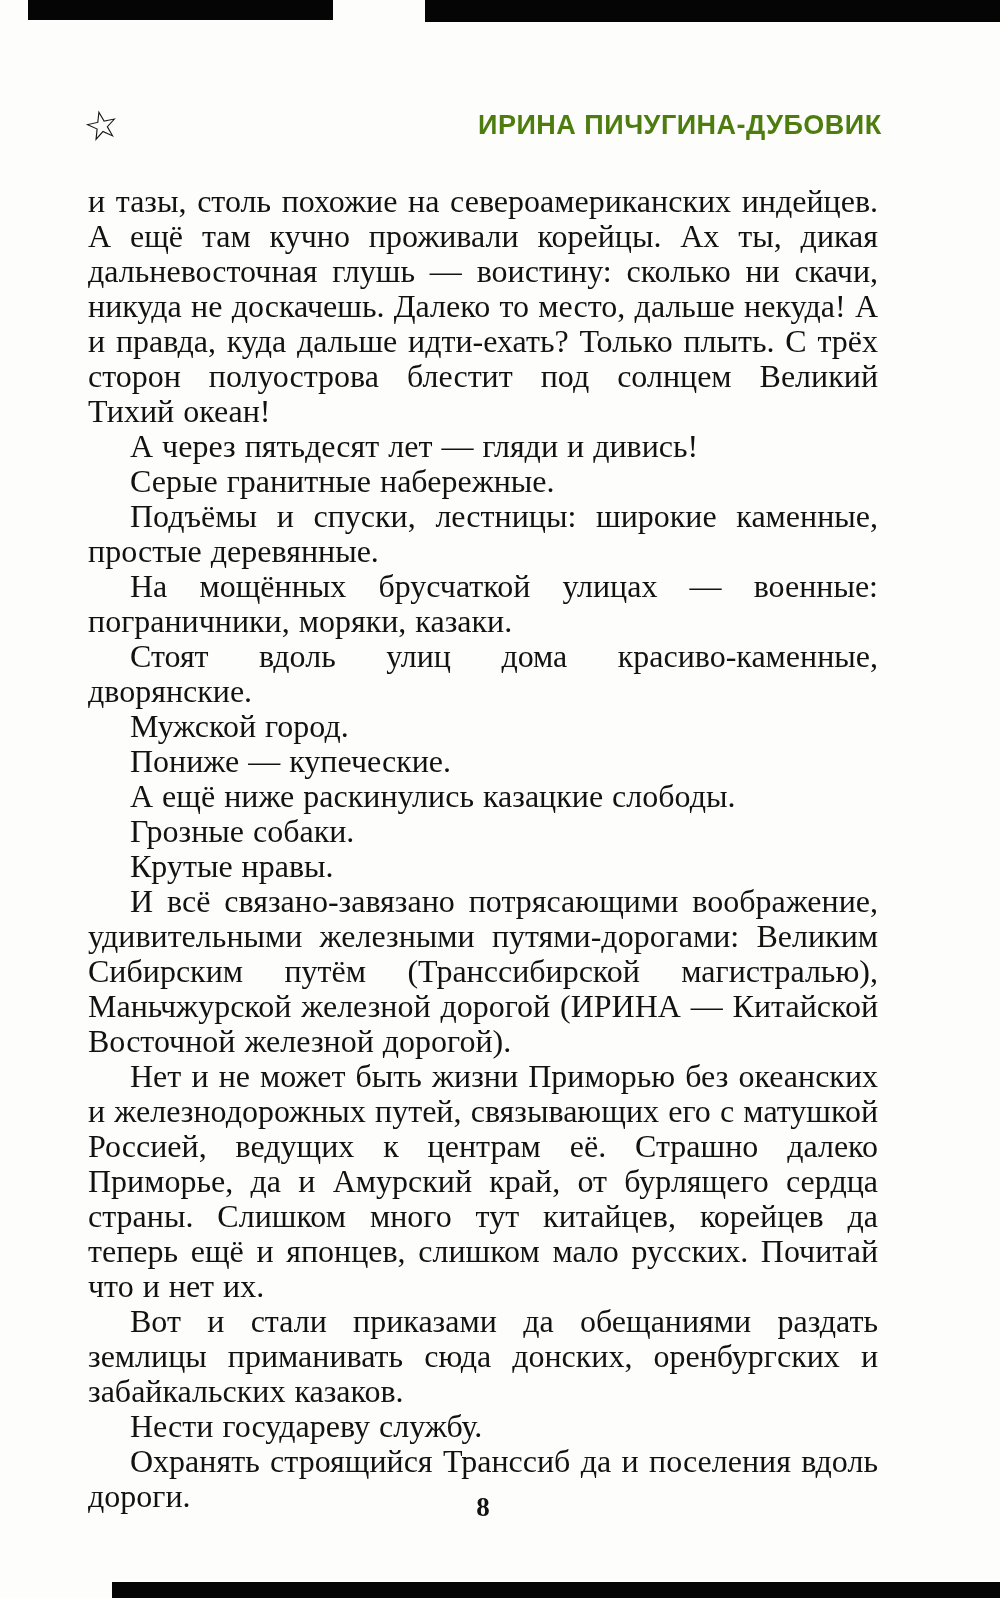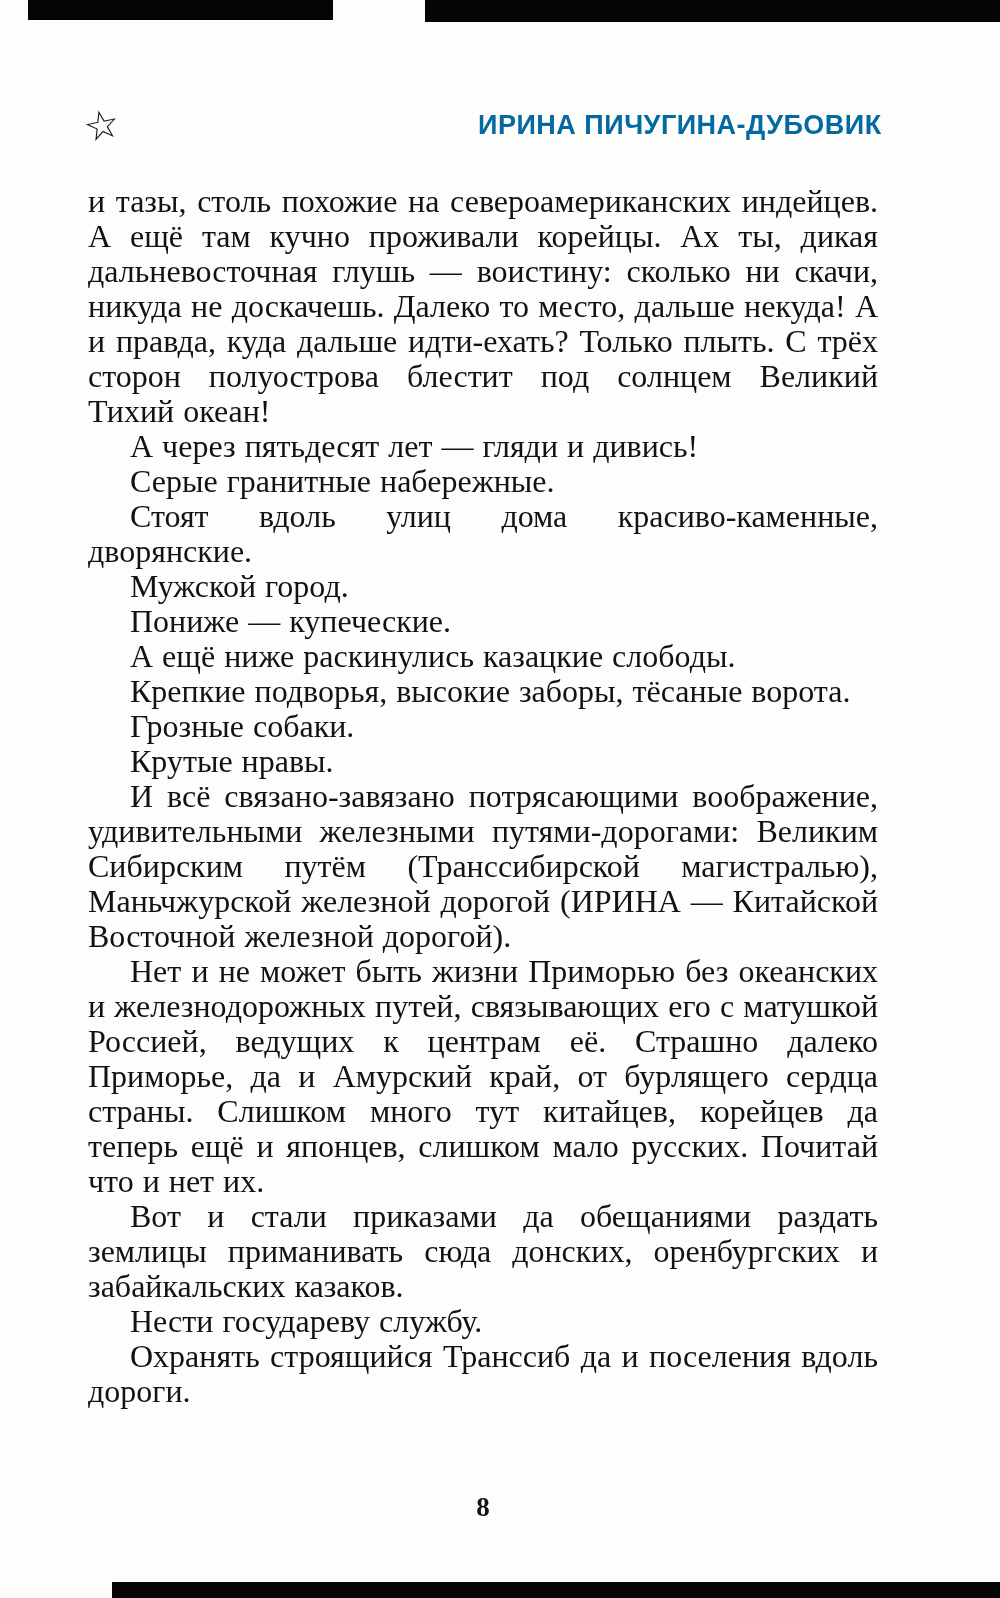--- a/index.html
+++ b/index.html
@@ -45,21 +45,21 @@
   }
   .running-title {
     position: absolute;
     left: 478px;
     top: 10px;
     font-family: "Liberation Sans", sans-serif;
     font-weight: 700;
     font-size: 27px;
     letter-spacing: 0.5px;
     white-space: nowrap;
-    color: #0369a1;
+    color: #4d7c0f;
   }
 
   
   .text-block {
     position: absolute;
     left: 88px;
     top: 184px;
     width: 790px;
     font-size: 32px;
     line-height: 35px;
@@ -95,25 +95,26 @@
 
   <div class="header">
     <span class="star">☆</span>
     <span class="running-title">ИРИНА ПИЧУГИНА-ДУБОВИК</span>
   </div>
 
   <main class="text-block">
       <p class="para">и тазы, столь похожие на североамериканских индейцев. А ещё там кучно проживали корейцы. Ах ты, дикая дальневосточная глушь — воистину: сколько ни скачи, никуда не доскачешь. Далеко то место, дальше некуда! А и правда, куда дальше идти-ехать? Только плыть. С трёх сторон полуострова блестит под солнцем Великий Тихий океан!</p>
       <p class="para indent">А через пятьдесят лет — гляди и дивись!</p>
       <p class="para indent">Серые гранитные набережные.</p>
+      <p class="para indent">Подъёмы и спуски, лестницы: широкие каменные, простые деревянные.</p>
+      <p class="para indent">На мощённых брусчаткой улицах — военные: пограничники, моряки, казаки.</p>
       <p class="para indent">Стоят вдоль улиц дома красиво-каменные, дворянские.</p>
       <p class="para indent">Мужской город.</p>
       <p class="para indent">Пониже — купеческие.</p>
       <p class="para indent">А ещё ниже раскинулись казацкие слободы.</p>
-      <p class="para indent">Крепкие подворья, высокие заборы, тёсаные ворота.</p>
       <p class="para indent">Грозные собаки.</p>
       <p class="para indent">Крутые нравы.</p>
       <p class="para indent">И всё связано-завязано потрясающими воображение, удивительными железными путями-дорогами: Великим Сибирским путём (Транссибирской магистралью), Маньчжурской железной дорогой (ИРИНА — Китайской Восточной железной дорогой).</p>
       <p class="para indent">Нет и не может быть жизни Приморью без океанских и железнодорожных путей, связывающих его с матушкой Россией, ведущих к центрам её. Страшно далеко Приморье, да и Амурский край, от бурлящего сердца страны. Слишком много тут китайцев, корейцев да теперь ещё и японцев, слишком мало русских. Почитай что и нет их.</p>
       <p class="para indent">Вот и стали приказами да обещаниями раздать землицы приманивать сюда донских, оренбургских и забайкальских казаков.</p>
       <p class="para indent">Нести государеву службу.</p>
       <p class="para indent">Охранять строящийся Транссиб да и поселения вдоль дороги.</p>
     </main>
 
   <div class="folio">8</div>

